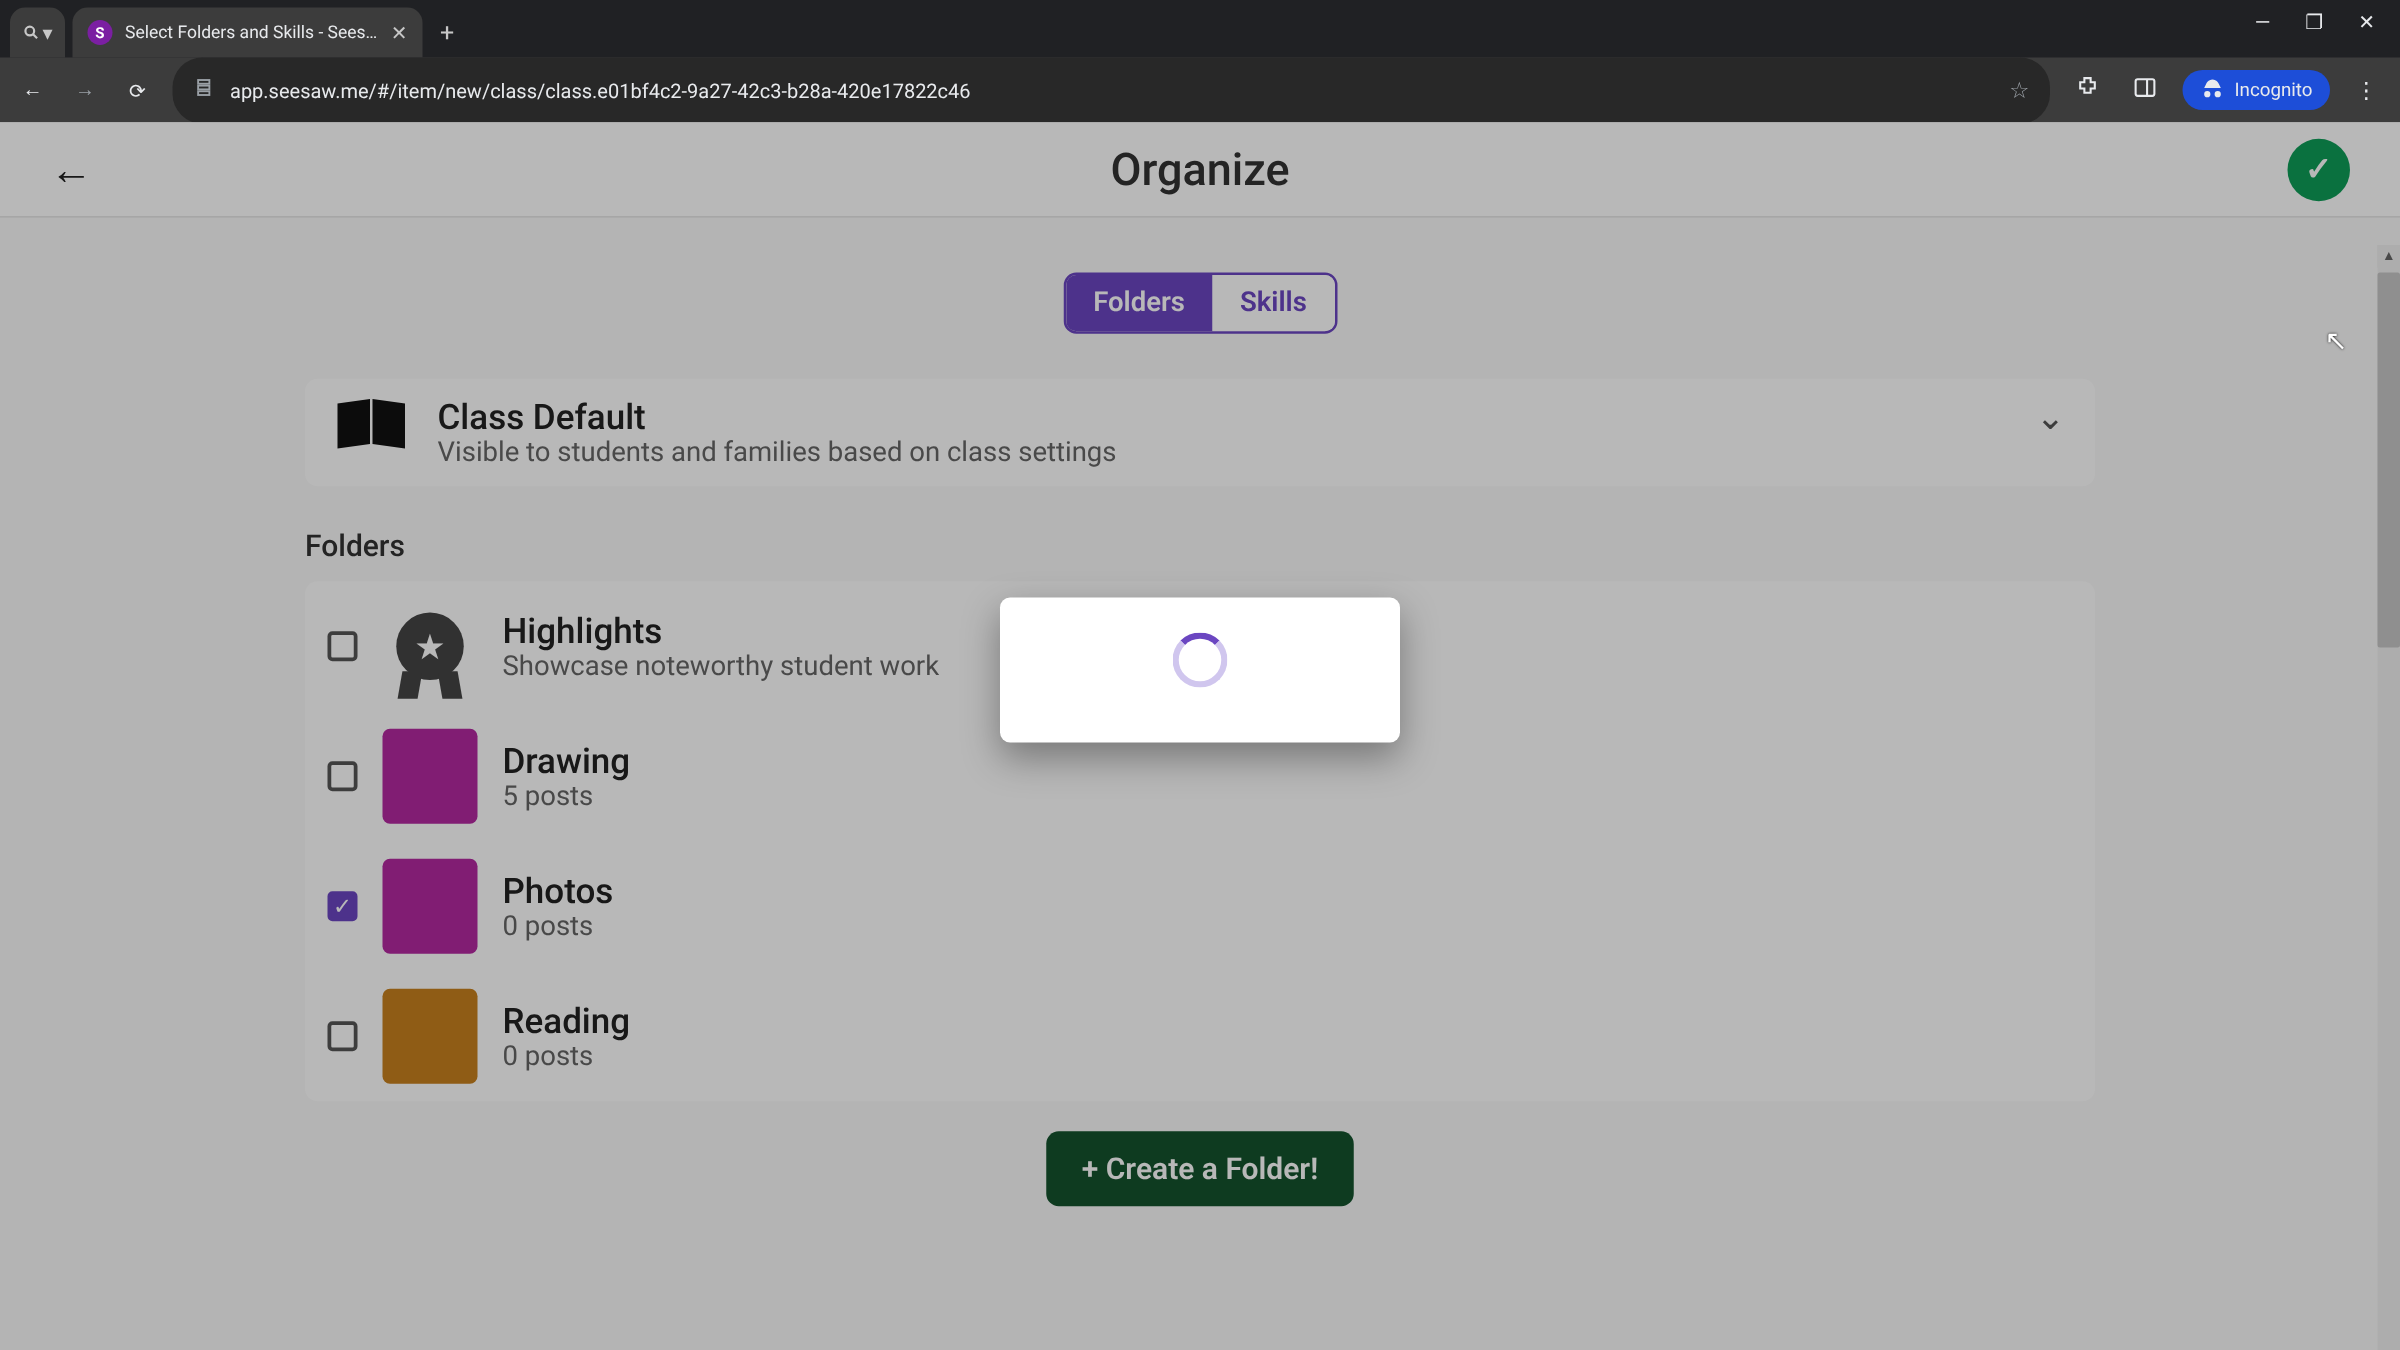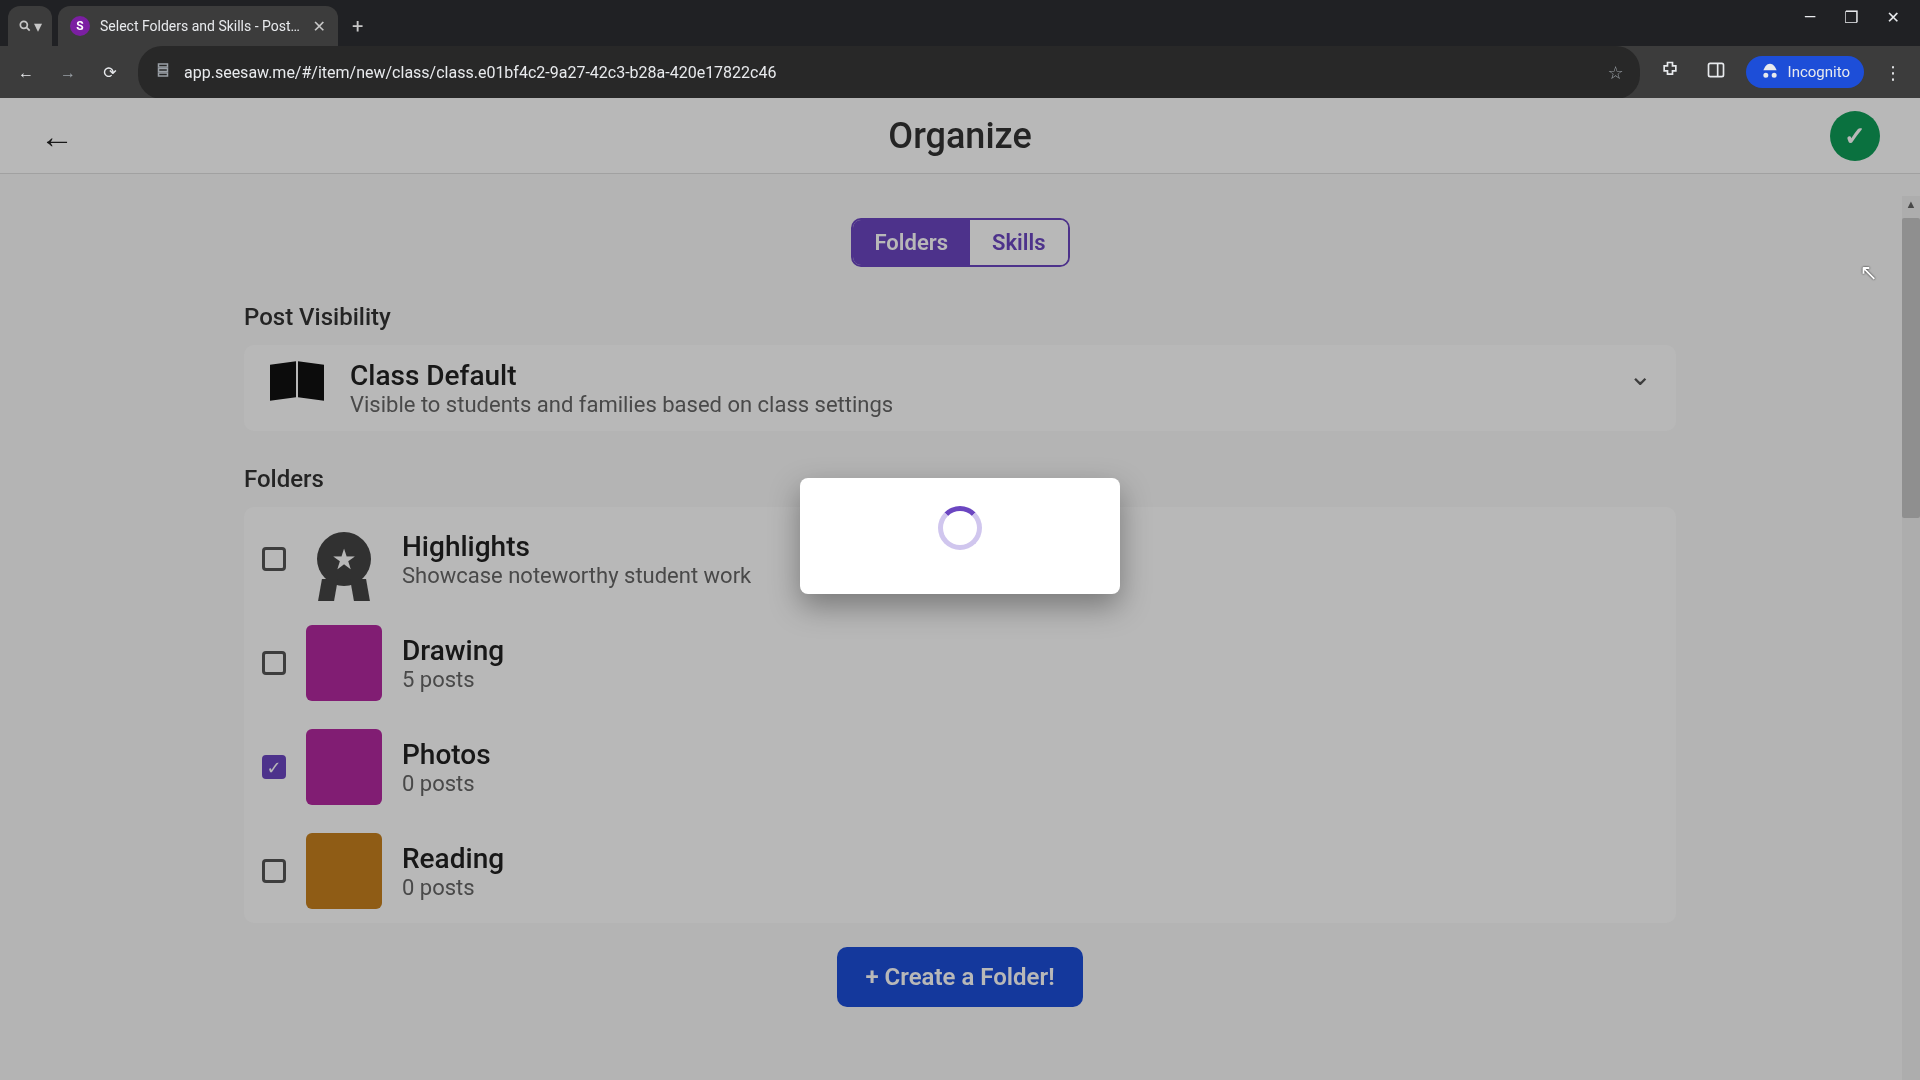--- a/index.html
+++ b/index.html
@@ -62,21 +62,21 @@
   .highlights-badge { width: 76px; height: 76px; position: relative; display:flex; align-items:center; justify-content:center; }
   .badge-circle { width: 54px; height: 54px; background:#444; border-radius:50%; display:flex; align-items:center; justify-content:center; color:#fff; font-size:28px; position:relative; }
   .ribbon { position:absolute; bottom:-4px; width:16px; height:22px; background:#444; }
   .ribbon.l { left:14px; transform: skewX(-10deg);}
   .ribbon.r { right:14px; transform: skewX(10deg);}
   .folder-text { flex: 1; }
   .folder-name { font-size: 28px; color: #222; font-weight: 500; }
   .folder-sub { font-size: 22px; color: #666; }
 
   .create-row { text-align: center; padding: 24px 0; }
-  .create-btn { background: #1d4ed8; color: #fff; border: none; border-radius: 10px; padding: 16px 28px; font-size: 24px; font-weight: 600; cursor: pointer; }
+  .create-btn { background: #14532d; color: #fff; border: none; border-radius: 10px; padding: 16px 28px; font-size: 24px; font-weight: 600; cursor: pointer; }
 
   
   .modal { position: absolute; z-index: 100; background: #fff; border-radius: 8px; box-shadow: 0 12px 30px rgba(0,0,0,0.35); width: 320px; top: 380px; left: 50%; transform: translateX(-50%); padding: 28px 20px 24px; text-align: center; }
   .spinner { width: 44px; height: 44px; border: 5px solid #d0c6ee; border-top-color: #6b46c1; border-radius: 50%; margin: 0 auto 20px; animation: spin 1s linear infinite; }
   @keyframes spin { to { transform: rotate(360deg);} }
   .modal-text { font-size: 26px; color: #333; }
 
   .cursor { position: absolute; z-index: 200; top: 162px; right: 42px; font-size: 22px; color: #fff; pointer-events: none; text-shadow: 0 0 2px #000;}
 
   .scrollbar { position:absolute; right:0; top:98px; width:18px; bottom:0; background:#f0f0f0;}
@@ -90,21 +90,21 @@
   <div class="tab-area">
     <div class="tab-search">
       <svg width="14" height="14" viewBox="0 0 24 24" fill="none" stroke="currentColor" stroke-width="3">
           <circle cx="10" cy="10" r="6"></circle>
           <line x1="20" y1="20" x2="14.5" y2="14.5"></line>
         </svg>
       <span style="margin-left:2px;">▾</span>
     </div>
     <div class="tab">
       <div class="tab-favicon">S</div>
-      <div class="tab-title">Select Folders and Skills - Post…</div>
+      <div class="tab-title">Select Folders and Skills - Sees…</div>
       <div class="tab-close">✕</div>
     </div>
     <div class="new-tab">+</div>
   </div>
   <div class="window-controls">
     <span>—</span>
     <span>❐</span>
     <span>✕</span>
   </div>
 </div>
@@ -153,21 +153,20 @@
   </div>
 
   <div class="content">
     <div class="tabs-row">
       <div class="seg">
         <button class="active">Folders</button>
         <button class="inactive">Skills</button>
       </div>
     </div>
 
-    <div class="section-label">Post Visibility</div>
     <div class="visibility-card">
       <div class="vis-icon"></div>
       <div class="vis-text">
         <div class="vis-title">Class Default</div>
         <div class="vis-sub">Visible to students and families based on class settings</div>
       </div>
       <div class="chevron">⌄</div>
     </div>
 
     <div class="section-label">Folders</div>

